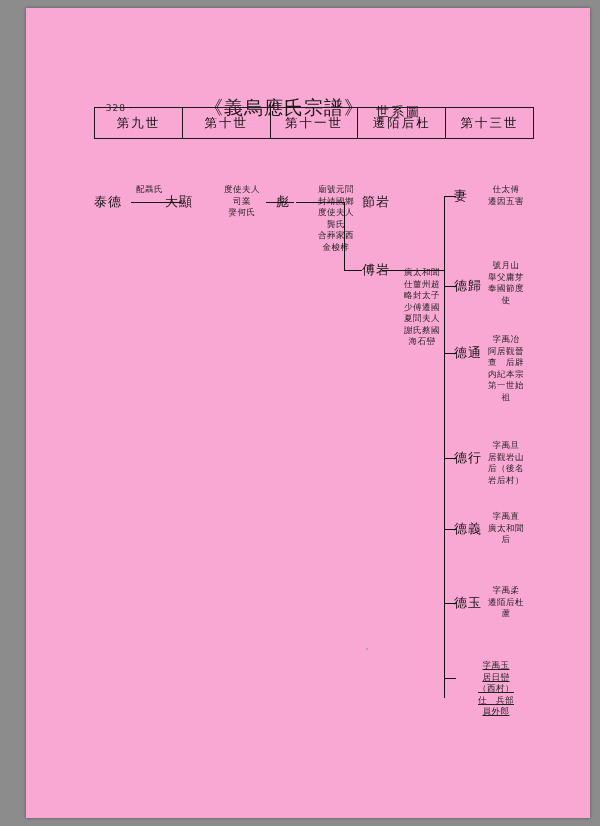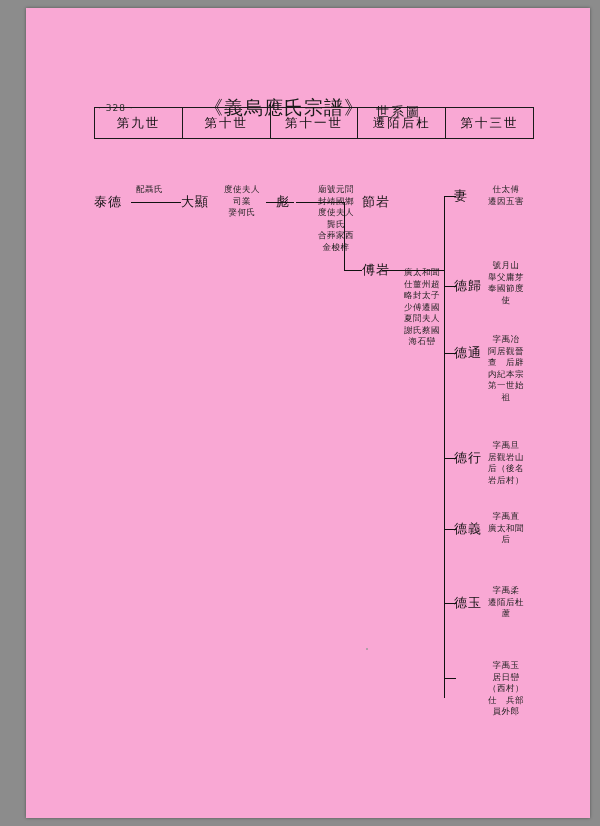--- a/index.html
+++ b/index.html
@@ -139,21 +139,21 @@
       <div class="gen-cell">第十三世</div>
     </div>
 
     <div class="tree">
 
       <div class="name" style="left:68px; top:185px;">泰德</div>
       <div class="note" style="left:110px; top:176px;">配聶氏</div>
 
       <div class="hline" style="left:105px; top:194px; width:50px;"></div>
 
-      <div class="name" style="left:155px; top:185px;">大顯</div>
+      <div class="name" style="left:139px; top:185px;">大顯</div>
       <div class="note" style="left:198px; top:176px;">度使夫人
 司業
 娶何氏</div>
 
       <div class="hline" style="left:240px; top:194px; width:28px;"></div>
 
       <div class="name" style="left:250px; top:185px;">彪</div>
       <div class="note" style="left:292px; top:176px;">廟號元閭
 封靖國鄉
 度使夫人
@@ -216,21 +216,21 @@
       <div class="note" style="left:462px; top:503px;">字禹直
 廣太和聞
 后</div>
 
       <div class="name" style="left:428px; top:586px;">德玉</div>
       <div class="note" style="left:462px; top:577px;">字禹柔
 遷陌后杜
 蘆</div>
 
       <div class="name" style="left:428px; top:661px;"></div>
-      <div class="note" style="left:462px; top:652px;">字禹玉
+      <div class="note" style="left:452px; top:652px;text-decoration:underline;">字禹玉
 居日巒
 （西村）
 仕　兵部
 員外郎</div>
 
       <div class="speck" style="left:340px; top:640px;"></div>
     </div>
   </div>
 </div>
 

